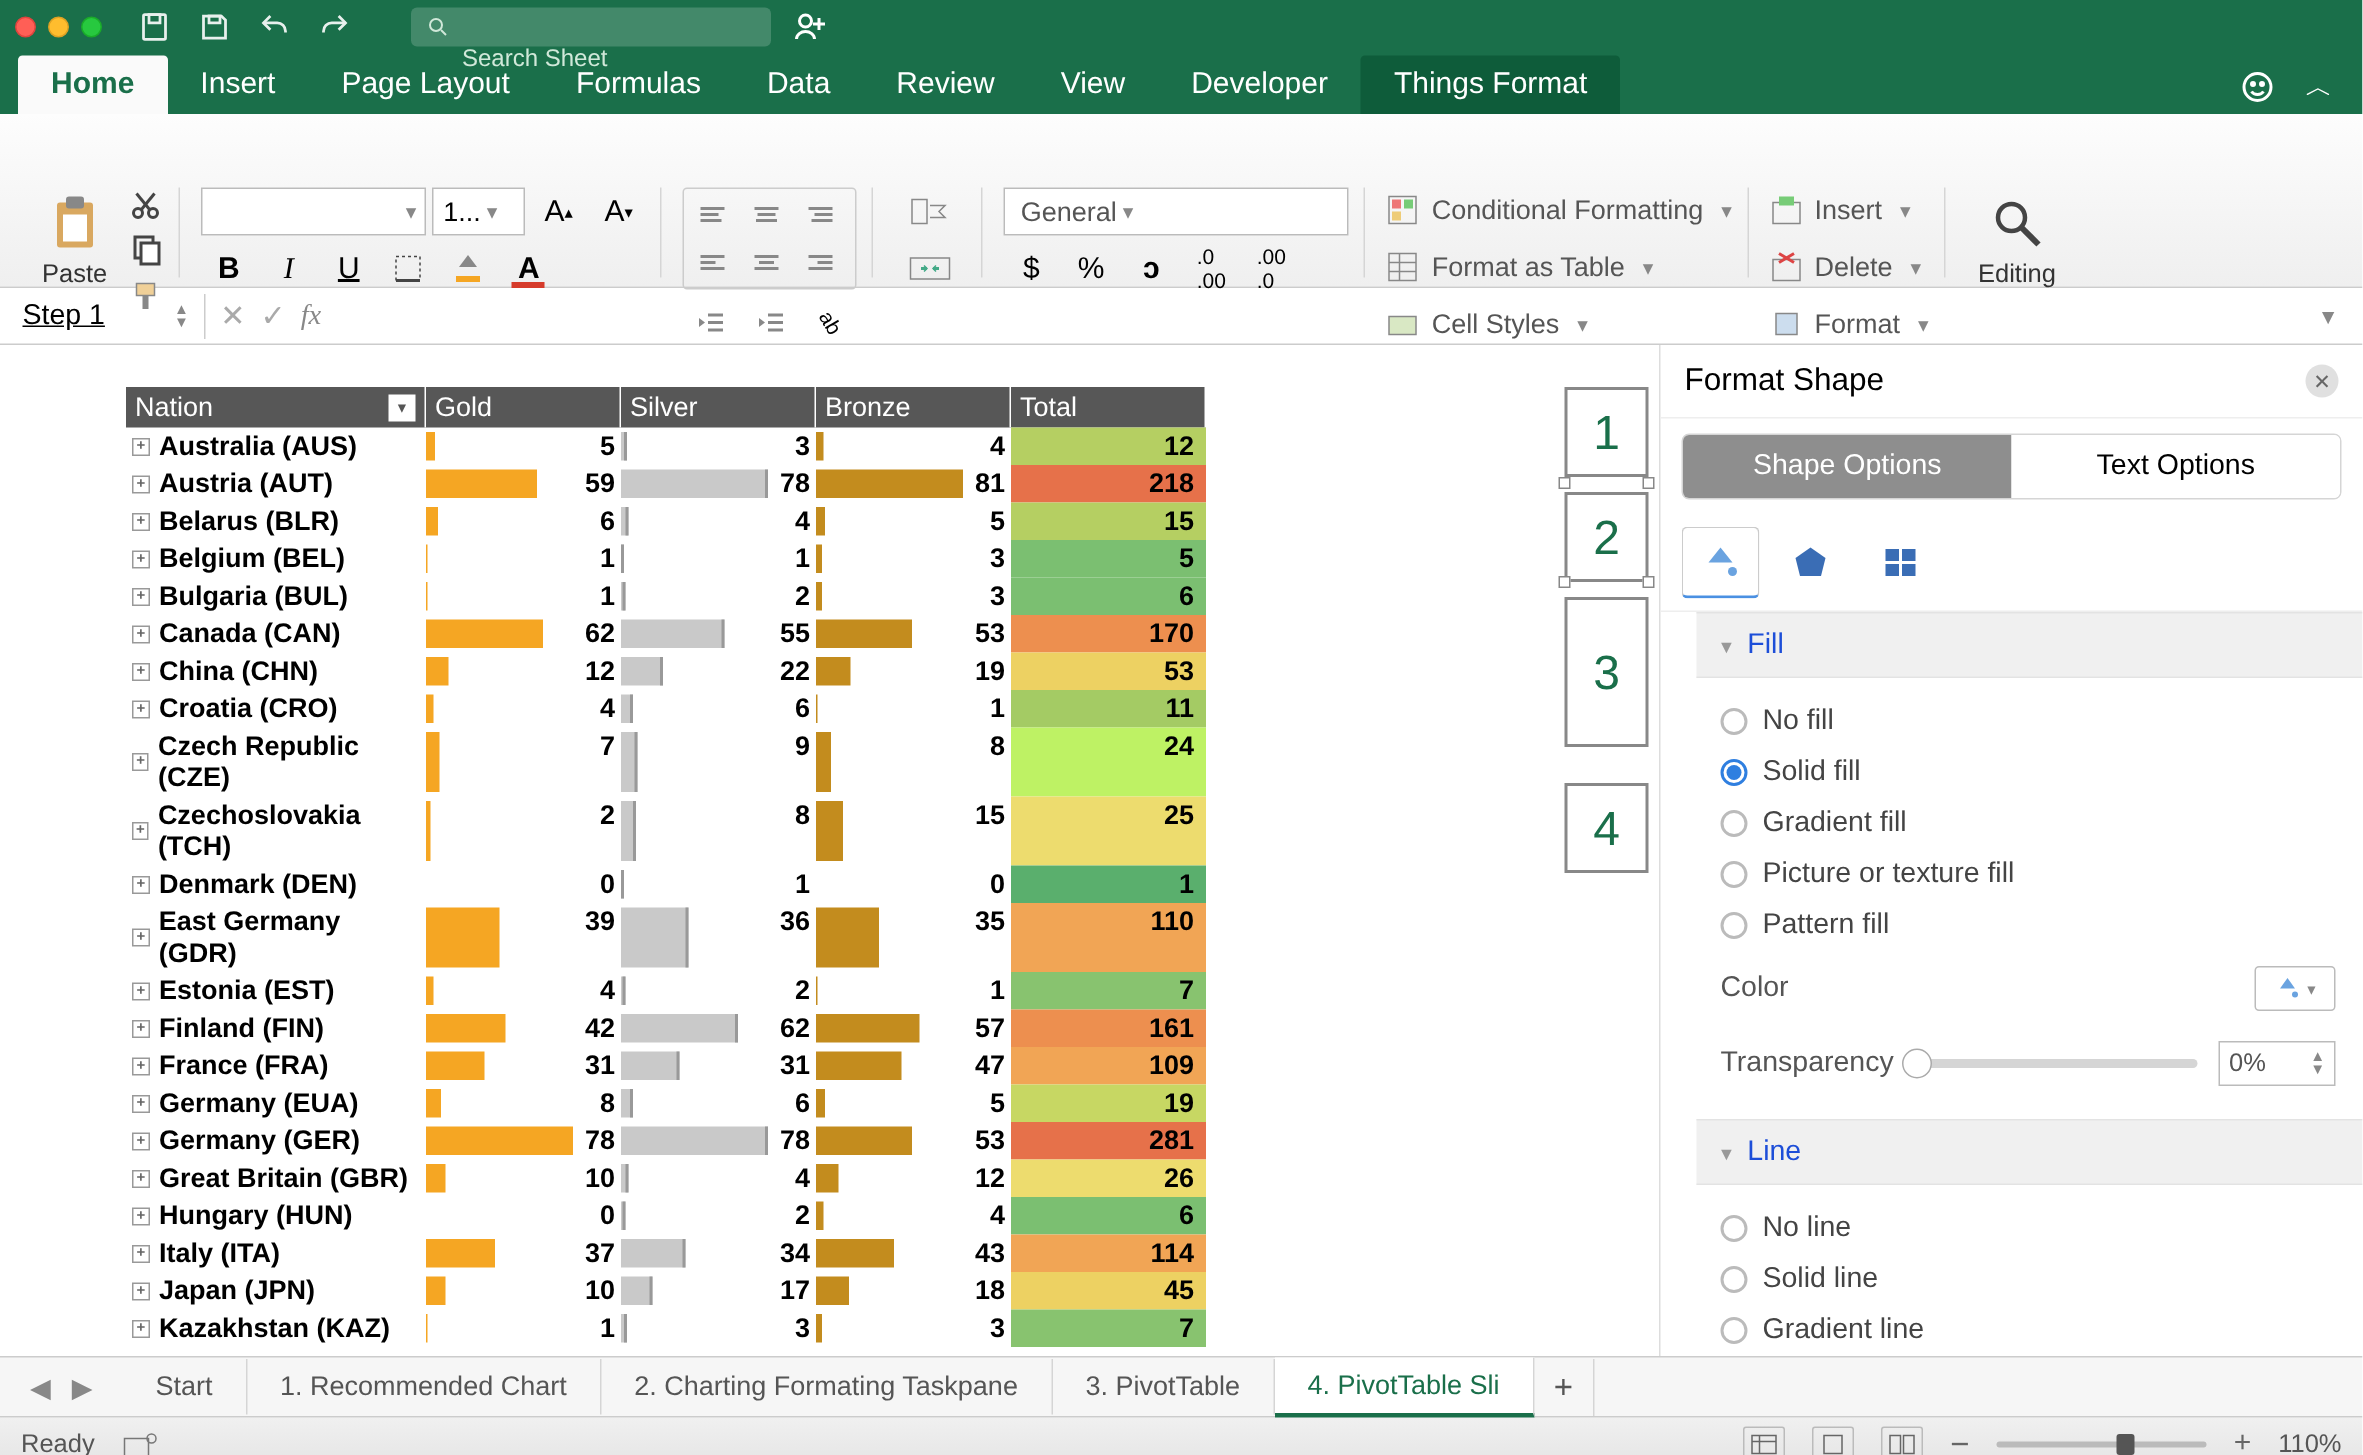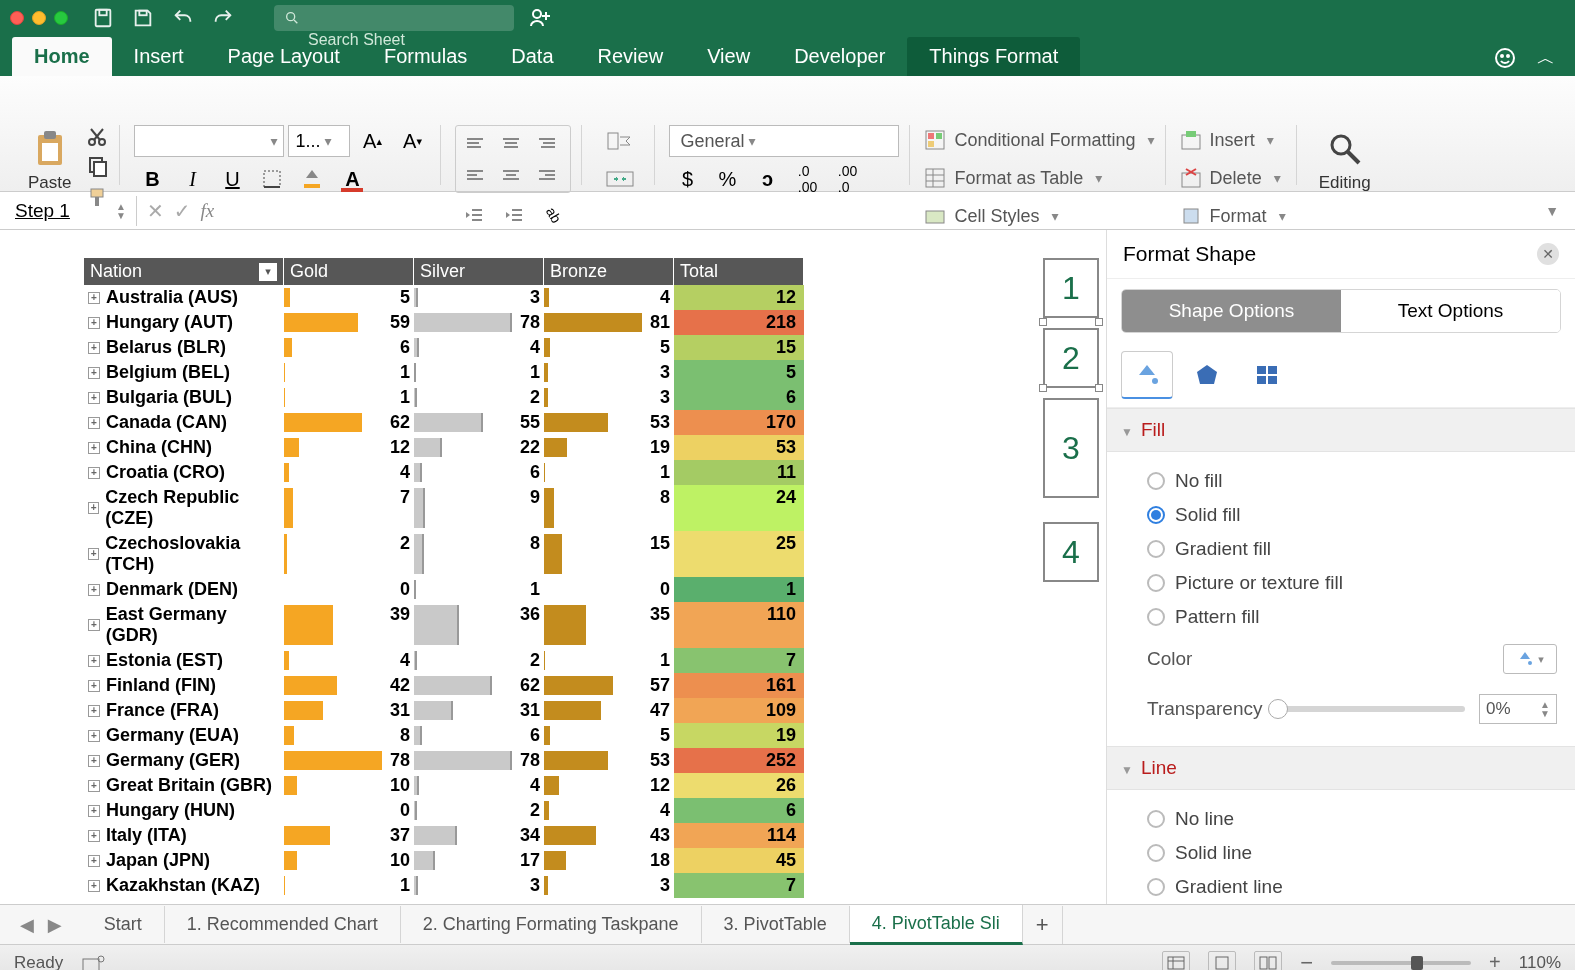--- a/index.html
+++ b/index.html
@@ -82,21 +82,21 @@
 
 .panel-head { display: flex; align-items: center; padding: 12px 16px; border-bottom: 1px solid #eee; }
 .panel-title { font-size: 21px; font-weight: 500; }
 .panel-close { margin-left: auto; width: 22px; height: 22px; border-radius: 50%; background: #e0e0e0; display: flex; align-items: center; justify-content: center; font-size: 14px; color: #666; cursor: pointer; }
 .panel-toggle { display: flex; margin: 10px 14px; border: 1px solid #d5d5d5; border-radius: 5px; overflow: hidden; }
 .panel-toggle > div { flex: 1; text-align: center; padding: 10px; font-size: 19px; cursor: pointer; background: #fff; }
 .panel-toggle > div.active { background: #8e8e8e; color: #fff; }
 .panel-icons { display: flex; gap: 8px; padding: 8px 14px; border-bottom: 1px solid #eee; }
 .panel-icon-tab { width: 52px; height: 48px; display: flex; align-items: center; justify-content: center; border-radius: 4px; cursor: pointer; }
 .panel-icon-tab.active { background: #fff; border: 1px solid #ccc; border-bottom: 2px solid #4a90e2; }
-.panel-section-h { background: #f0f0f0; padding: 10px 14px; font-size: 19px; color: #b91c1c; border-top: 1px solid #e3e3e3; border-bottom: 1px solid #e3e3e3; cursor: pointer; }
+.panel-section-h { background: #f0f0f0; padding: 10px 14px; font-size: 19px; color: #1d4ed8; border-top: 1px solid #e3e3e3; border-bottom: 1px solid #e3e3e3; cursor: pointer; margin-left: 24px; }
 .panel-section-h::before { content: "▼"; font-size: 12px; margin-right: 8px; color: #999; }
 .panel-body { padding: 12px 18px 12px 40px; }
 .radio-row { display: flex; align-items: center; gap: 10px; padding: 6px 0; font-size: 19px; color: #444; cursor: pointer; }
 .radio { width: 18px; height: 18px; border: 2px solid #bbb; border-radius: 50%; position: relative; }
 .radio.checked { border-color: #2f7fe0; }
 .radio.checked::after { content: ""; position: absolute; inset: 2px; background: #2f7fe0; border-radius: 50%; }
 .prop-row { display: flex; align-items: center; padding: 10px 0; font-size: 19px; color: #555; }
 .slider { flex: 1; height: 6px; background: #d5d5d5; border-radius: 3px; margin: 0 14px 0 8px; position: relative; }
 .slider::before { content: ""; width: 18px; height: 18px; background: #fff; border: 1px solid #aaa; border-radius: 50%; position: absolute; top: -7px; left: -2px; }
 .pct-box { width: 78px; height: 30px; border: 1px solid #bbb; display: flex; align-items: center; padding: 0 6px; font-size: 17px; }
@@ -437,21 +437,21 @@
         </div>
       <div class="dh">Gold</div>
       <div class="dh">Silver</div>
       <div class="dh">Bronze</div>
       <div class="dh">Total</div>
       <div id="rows-host" style="display:contents"><div class="nation">
             <span class="pm">+</span>
             <span>Australia (AUS)</span>
           </div><div class="barcell"><span class="bar bar-gold" style="width:6.282051282051281px"></span>5</div><div class="barcell"><span class="bar bar-silver" style="width:3.7692307692307696px"></span>3</div><div class="barcell"><span class="bar bar-bronze" style="width:4.839506172839506px"></span>4</div><div class="totalcell" style="background:#b5cf62">12</div><div class="nation">
             <span class="pm">+</span>
-            <span>Hungary (AUT)</span>
+            <span>Austria (AUT)</span>
           </div><div class="barcell"><span class="bar bar-gold" style="width:74.12820512820512px"></span>59</div><div class="barcell"><span class="bar bar-silver" style="width:98px"></span>78</div><div class="barcell"><span class="bar bar-bronze" style="width:98px"></span>81</div><div class="totalcell" style="background:#e6714a">218</div><div class="nation">
             <span class="pm">+</span>
             <span>Belarus (BLR)</span>
           </div><div class="barcell"><span class="bar bar-gold" style="width:7.538461538461539px"></span>6</div><div class="barcell"><span class="bar bar-silver" style="width:5.0256410256410255px"></span>4</div><div class="barcell"><span class="bar bar-bronze" style="width:6.049382716049382px"></span>5</div><div class="totalcell" style="background:#b5cf62">15</div><div class="nation">
             <span class="pm">+</span>
             <span>Belgium (BEL)</span>
           </div><div class="barcell"><span class="bar bar-gold" style="width:1.2564102564102564px"></span>1</div><div class="barcell"><span class="bar bar-silver" style="width:1.2564102564102564px"></span>1</div><div class="barcell"><span class="bar bar-bronze" style="width:3.6296296296296293px"></span>3</div><div class="totalcell" style="background:#7bbf71">5</div><div class="nation">
             <span class="pm">+</span>
             <span>Bulgaria (BUL)</span>
           </div><div class="barcell"><span class="bar bar-gold" style="width:1.2564102564102564px"></span>1</div><div class="barcell"><span class="bar bar-silver" style="width:2.5128205128205128px"></span>2</div><div class="barcell"><span class="bar bar-bronze" style="width:3.6296296296296293px"></span>3</div><div class="totalcell" style="background:#7bbf71">6</div><div class="nation">
@@ -483,21 +483,21 @@
             <span>Finland (FIN)</span>
           </div><div class="barcell"><span class="bar bar-gold" style="width:52.76923076923077px"></span>42</div><div class="barcell"><span class="bar bar-silver" style="width:77.8974358974359px"></span>62</div><div class="barcell"><span class="bar bar-bronze" style="width:68.96296296296296px"></span>57</div><div class="totalcell" style="background:#ed8f4f">161</div><div class="nation">
             <span class="pm">+</span>
             <span>France (FRA)</span>
           </div><div class="barcell"><span class="bar bar-gold" style="width:38.94871794871795px"></span>31</div><div class="barcell"><span class="bar bar-silver" style="width:38.94871794871795px"></span>31</div><div class="barcell"><span class="bar bar-bronze" style="width:56.8641975308642px"></span>47</div><div class="totalcell" style="background:#f1a555">109</div><div class="nation">
             <span class="pm">+</span>
             <span>Germany (EUA)</span>
           </div><div class="barcell"><span class="bar bar-gold" style="width:10.051282051282051px"></span>8</div><div class="barcell"><span class="bar bar-silver" style="width:7.538461538461539px"></span>6</div><div class="barcell"><span class="bar bar-bronze" style="width:6.049382716049382px"></span>5</div><div class="totalcell" style="background:#c7d763">19</div><div class="nation">
             <span class="pm">+</span>
             <span>Germany (GER)</span>
-          </div><div class="barcell"><span class="bar bar-gold" style="width:98px"></span>78</div><div class="barcell"><span class="bar bar-silver" style="width:98px"></span>78</div><div class="barcell"><span class="bar bar-bronze" style="width:64.12345679012346px"></span>53</div><div class="totalcell" style="background:#e6714a">252</div><div class="nation">
+          </div><div class="barcell"><span class="bar bar-gold" style="width:98px"></span>78</div><div class="barcell"><span class="bar bar-silver" style="width:98px"></span>78</div><div class="barcell"><span class="bar bar-bronze" style="width:64.12345679012346px"></span>53</div><div class="totalcell" style="background:#e6714a">281</div><div class="nation">
             <span class="pm">+</span>
             <span>Great Britain (GBR)</span>
           </div><div class="barcell"><span class="bar bar-gold" style="width:12.564102564102562px"></span>10</div><div class="barcell"><span class="bar bar-silver" style="width:5.0256410256410255px"></span>4</div><div class="barcell"><span class="bar bar-bronze" style="width:14.518518518518517px"></span>12</div><div class="totalcell" style="background:#eddc6e">26</div><div class="nation">
             <span class="pm">+</span>
             <span>Hungary (HUN)</span>
           </div><div class="barcell"><span class="bar bar-gold" style="width:0px"></span>0</div><div class="barcell"><span class="bar bar-silver" style="width:2.5128205128205128px"></span>2</div><div class="barcell"><span class="bar bar-bronze" style="width:4.839506172839506px"></span>4</div><div class="totalcell" style="background:#7bbf71">6</div><div class="nation">
             <span class="pm">+</span>
             <span>Italy (ITA)</span>
           </div><div class="barcell"><span class="bar bar-gold" style="width:46.48717948717948px"></span>37</div><div class="barcell"><span class="bar bar-silver" style="width:42.717948717948715px"></span>34</div><div class="barcell"><span class="bar bar-bronze" style="width:52.0246913580247px"></span>43</div><div class="totalcell" style="background:#f1a555">114</div><div class="nation">
             <span class="pm">+</span>

